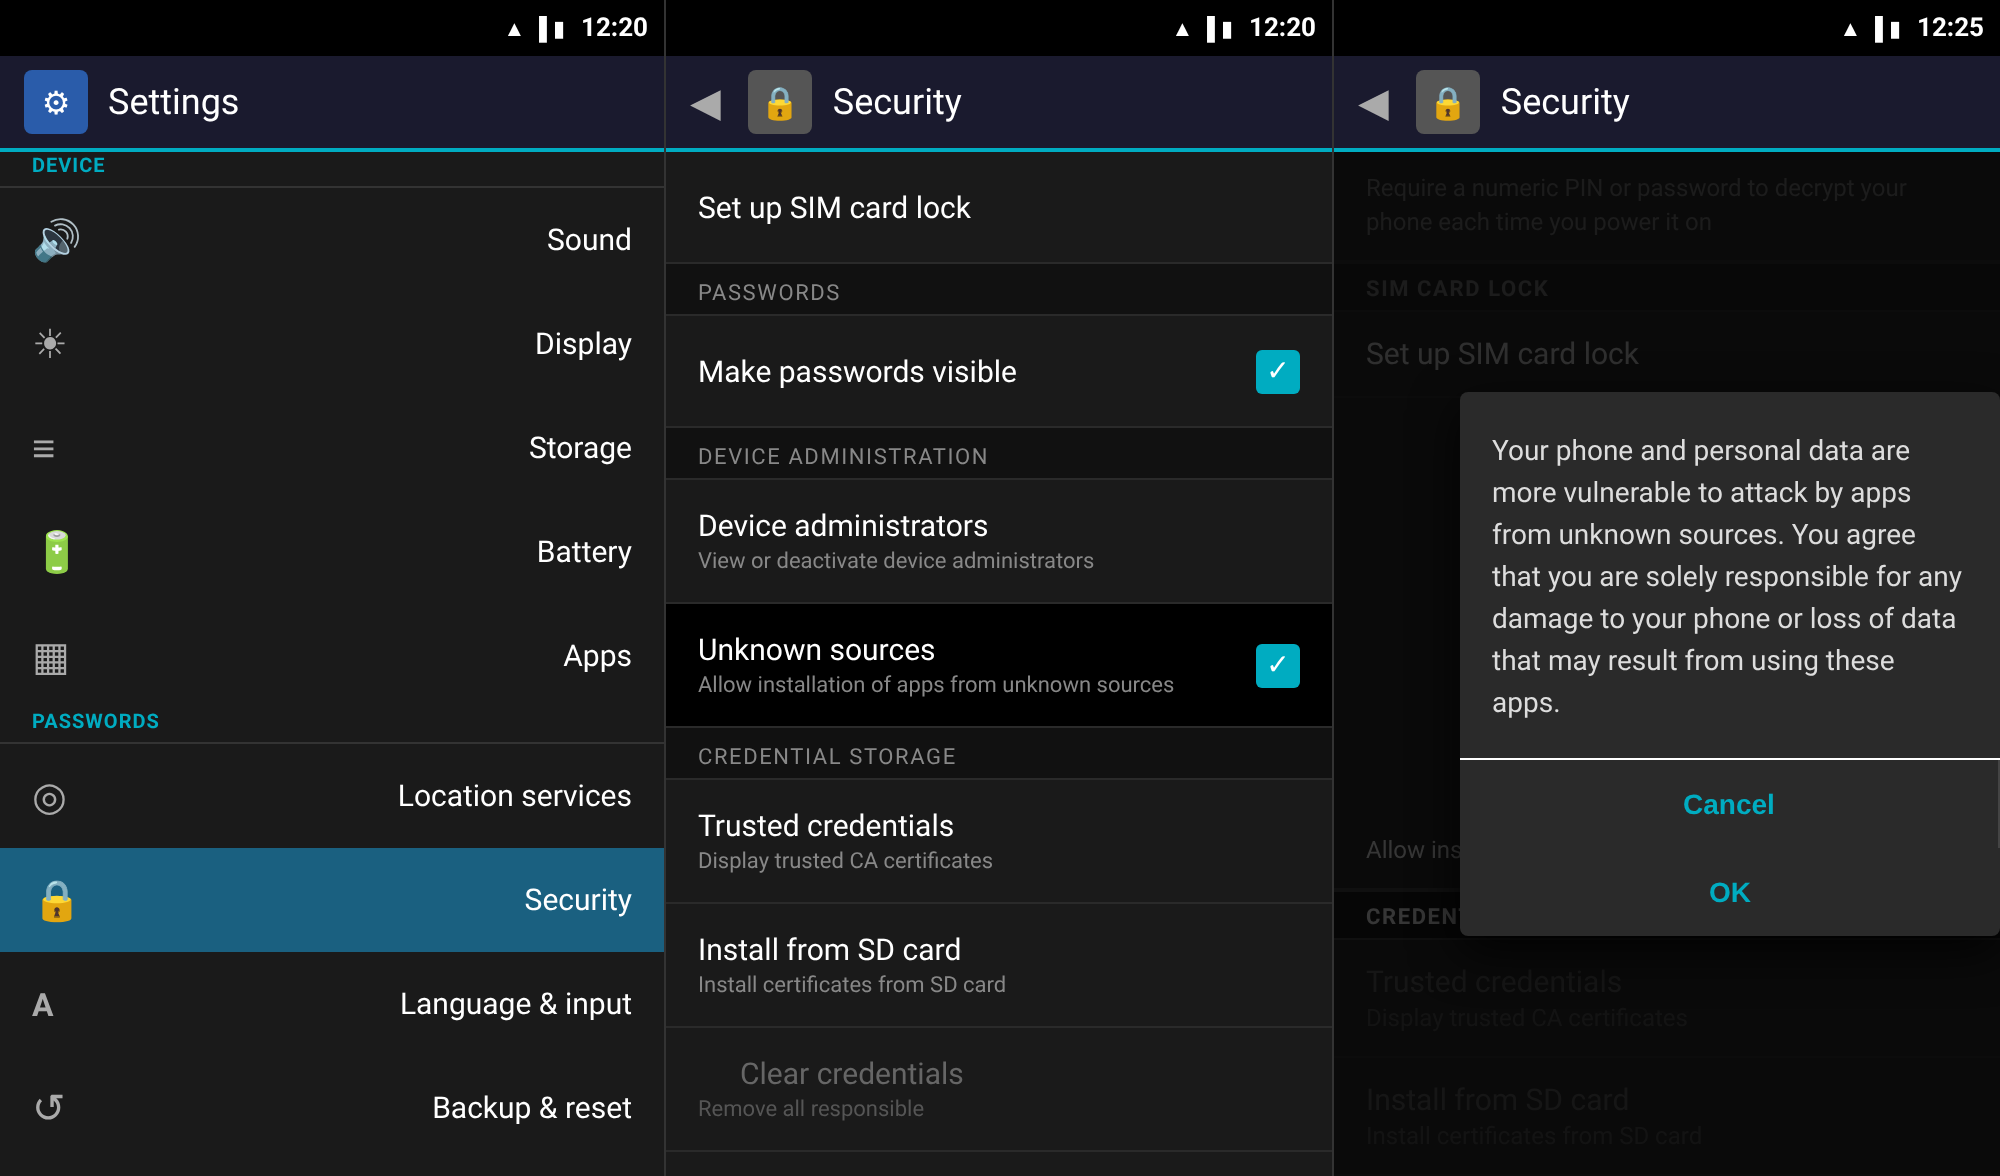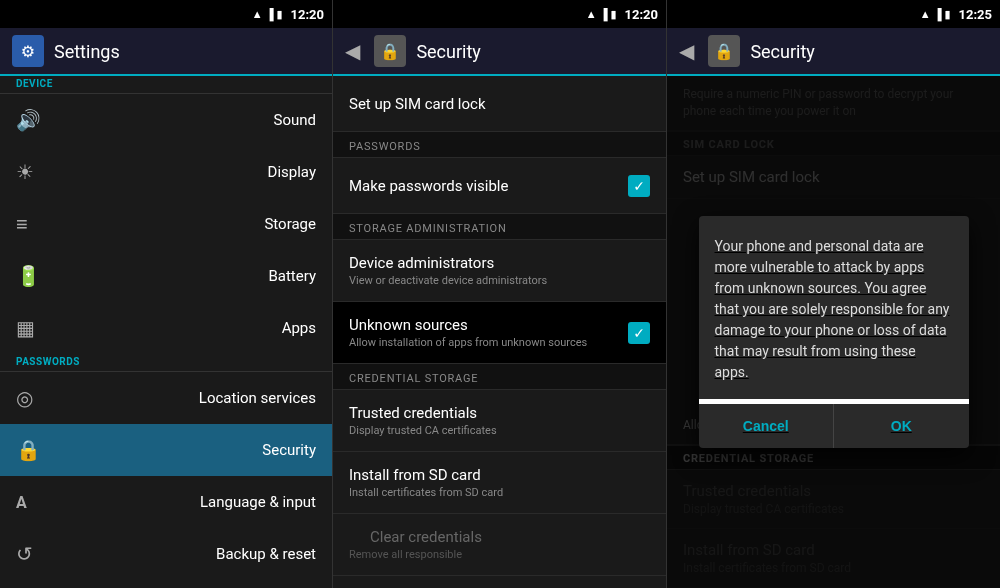--- a/index.html
+++ b/index.html
@@ -215,23 +215,22 @@
     
     .dialog-overlay {
       position: absolute;
       top: 0;
       left: 0;
       right: 0;
       bottom: 0;
       background: rgba(0,0,0,0.6);
       display: flex;
       align-items: center;
-      justify-content: center;
+      justify-content: flex-end;
       z-index: 10;
-      text-decoration: underline;
     }
 
     .dialog {
       background: #2a2a2a;
       border-radius: 4px;
       width: 270px;
       overflow: hidden;
       box-shadow: 0 8px 24px rgba(0,0,0,0.8);
     }
 
@@ -240,21 +239,22 @@
     }
 
     .dialog-text {
       color: #ddd;
       font-size: 14px;
       line-height: 1.5;
     }
 
     .dialog-buttons {
       display: flex;
-      border-top: 5px solid #ffffff;
+      border-top: 1px solid #ffffff;
+      flex-direction: column;
     }
 
     .dialog-button {
       flex: 1;
       padding: 14px 8px;
       text-align: center;
       color: #00acc1;
       font-size: 14px;
       font-weight: bold;
       cursor: pointer;
@@ -443,21 +443,21 @@
 
     <div class="section-label">PASSWORDS</div>
 
     <div class="security-item">
       <div class="security-item-text">
         <div class="security-item-title">Make passwords visible</div>
       </div>
       <div class="checkbox">✓</div>
     </div>
 
-    <div class="section-label">STORAGE ADMINISTRATION</div>
+    <div class="section-label">DEVICE ADMINISTRATION</div>
 
     <div class="security-item">
       <div class="security-item-text">
         <div class="security-item-title">Device administrators</div>
         <div class="security-item-subtitle">View or deactivate device administrators</div>
       </div>
     </div>
 
     <div class="security-item highlighted">
       <div class="security-item-text">

